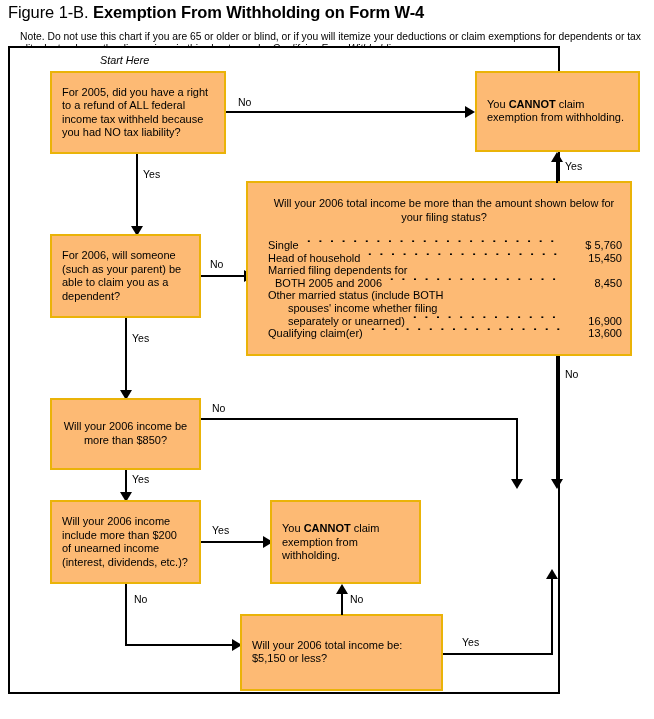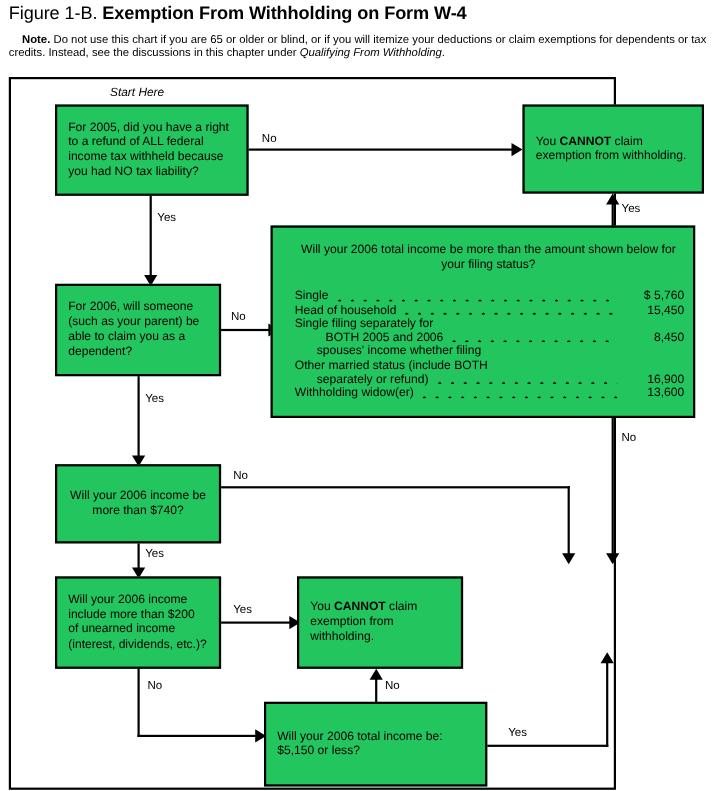--- a/index.html
+++ b/index.html
@@ -12,33 +12,33 @@
   .fig-title{
     position:absolute;left:8px;top:2px;width:640px;
     font-size:16.5px;line-height:20px;letter-spacing:-0.1px;
   }
   .fig-title .fig-num{font-weight:400;}
   .fig-title .fig-name{font-weight:bold;}
   .fig-note{
     position:absolute;left:8px;top:31px;width:638px;
     font-size:10.3px;line-height:12.4px;
   }
-  .fig-note .note-lead{font-weight:bold;padding-left:12px;}
+  .fig-note .note-lead{font-weight:normal;padding-left:12px;}
   .fig-note .note-em{font-style:italic;}
 
   
   .chart-frame{
-    position:absolute;left:8px;top:70px;width:552px;height:648px;
+    position:absolute;left:8px;top:46px;width:552px;height:648px;
     border:2px solid #000;box-sizing:border-box;background:#fff;
   }
 
   
   .box{
-    position:absolute;border:2px solid #000000;box-sizing:border-box;
-    background:#22c55e;font-size:11px;line-height:13.6px;
+    position:absolute;border:2px solid #eab308;box-sizing:border-box;
+    background:#fdba74;font-size:11px;line-height:13.6px;
   }
   .box .btext{
     position:absolute;left:0;right:0;top:50%;transform:translateY(-50%);
     padding:0 10px;box-sizing:border-box;
   }
   .box .btext.ctr{text-align:center;}
   .box .btext.lft{text-align:left;}
   .bold{font-weight:bold;}
 
   
@@ -61,30 +61,30 @@
 
   
   .tbl-q{
     position:absolute;left:24px;top:14px;right:14px;
     font-size:11px;line-height:13.5px;text-align:center;
   }
   .tbl{
     position:absolute;left:20px;top:56px;right:8px;
     font-size:11px;line-height:12.6px;
   }
-  .trow{position:relative;display:flex;align-items:flex-end;white-space:nowrap;}
+  .trow{position:relative;display:flex;align-items:flex-start;white-space:nowrap;}
   .tname{flex:0 0 auto;}
   .tdots{
     flex:1 1 auto;margin:0 3px 2px 4px;height:3px;overflow:hidden;
     background-image:radial-gradient(circle, #000 1.05px, rgba(0,0,0,0) 1.2px);
     background-size:11.6px 3px;background-position:0 1px;background-repeat:repeat-x;
   }
   .tdots.none{background-image:none;}
   .tval{flex:0 0 auto;text-align:right;width:58px;}
-  .indent1{padding-left:7px;margin-left:21px;}
+  .indent1{padding-left:7px;}
   .indent2{padding-left:20px;}
 </style>
 </head>
 <body>
 
 <div class="fig-title">
   <span class="fig-num">Figure 1-B.</span>
   <span class="fig-name">Exemption From Withholding on Form W-4</span>
 </div>
 
@@ -131,62 +131,62 @@
           <span class="tname">Single</span>
           <span class="tdots"></span>
           <span class="tval">$ 5,760</span>
         </div>
         <div class="trow">
           <span class="tname">Head of household</span>
           <span class="tdots"></span>
           <span class="tval">15,450</span>
         </div>
         <div class="trow">
-          <span class="tname">Single filing separately for</span>
+          <span class="tname">Married filing dependents for</span>
           <span class="tdots none"></span>
           <span class="tval"></span>
         </div>
         <div class="trow">
           <span class="tname indent1">BOTH 2005 and 2006</span>
           <span class="tdots"></span>
           <span class="tval">8,450</span>
+        </div>
+        <div class="trow">
+          <span class="tname">Other married status (include BOTH</span>
+          <span class="tdots none"></span>
+          <span class="tval"></span>
         </div>
         <div class="trow">
           <span class="tname indent2">spouses' income whether filing</span>
           <span class="tdots none"></span>
           <span class="tval"></span>
         </div>
         <div class="trow">
-          <span class="tname">Other married status (include BOTH</span>
-          <span class="tdots none"></span>
-          <span class="tval"></span>
-        </div>
-        <div class="trow">
-          <span class="tname indent2">separately or refund)</span>
+          <span class="tname indent2">separately or unearned)</span>
           <span class="tdots"></span>
           <span class="tval">16,900</span>
         </div>
         <div class="trow">
-          <span class="tname">Withholding widow(er)</span>
+          <span class="tname">Qualifying claim(er)</span>
           <span class="tdots"></span>
           <span class="tval">13,600</span>
         </div>
       </div>
   </div>
 
   <div class="ln lnv" style="left:546px;top:113px;height:22px;"></div>
   <div class="arr arr-u" style="left:541px;top:104px;"></div>
   <div class="lbl" style="left:555px;top:112px;">Yes</div>
 
   <div class="ln lnv" style="left:546px;top:308px;height:129px;"></div>
   <div class="arr arr-d" style="left:541px;top:431px;"></div>
   <div class="lbl" style="left:555px;top:320px;">No</div>
 
   <div class="box" style="left:40px;top:350px;width:151px;height:72px;">
-    <div class="btext ctr">Will your 2006 income be more than $740?</div>
+    <div class="btext ctr">Will your 2006 income be more than $850?</div>
   </div>
 
   <div class="ln lnh" style="left:191px;top:370px;width:317px;"></div>
   <div class="ln lnv" style="left:506px;top:370px;height:67px;"></div>
   <div class="arr arr-d" style="left:501px;top:431px;"></div>
   <div class="lbl" style="left:202px;top:354px;">No</div>
 
   <div class="ln lnv" style="left:115px;top:422px;height:29px;"></div>
   <div class="arr arr-d" style="left:110px;top:444px;"></div>
   <div class="lbl" style="left:122px;top:425px;">Yes</div>

